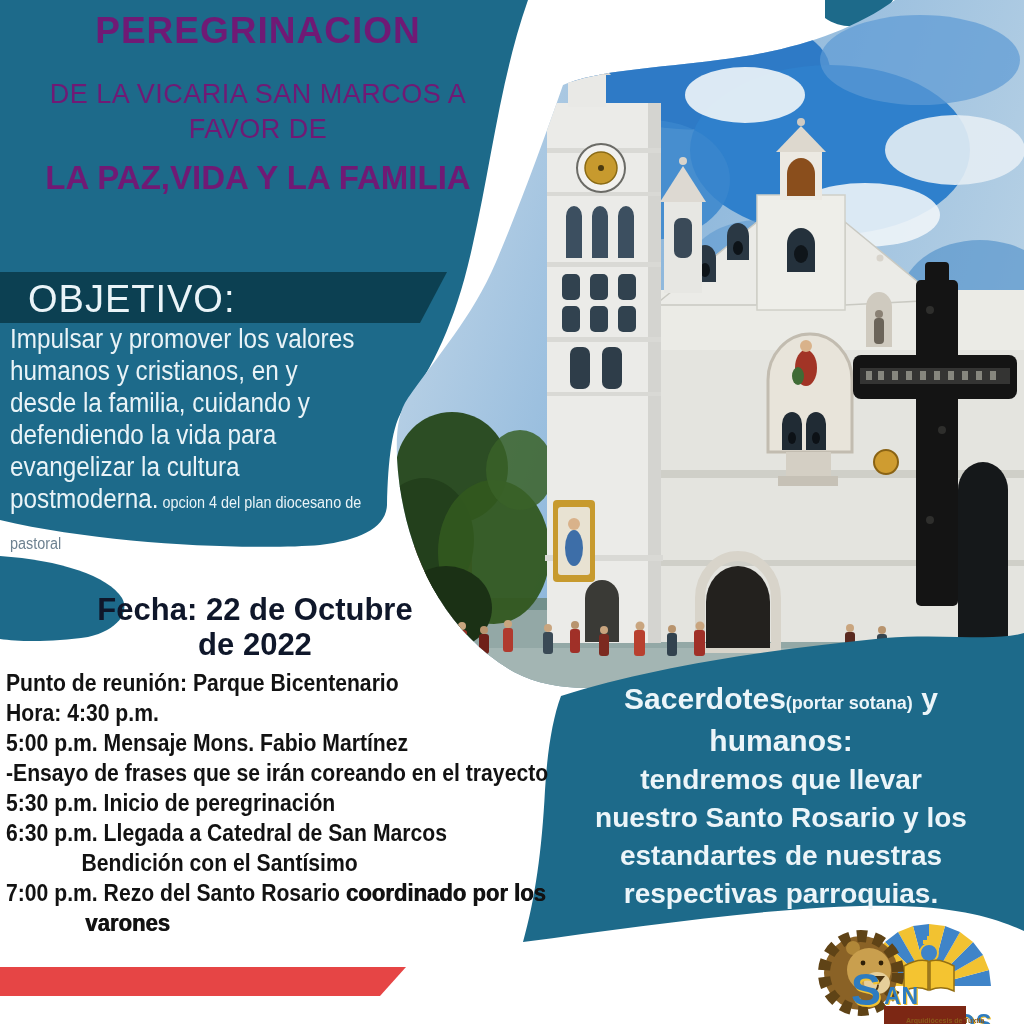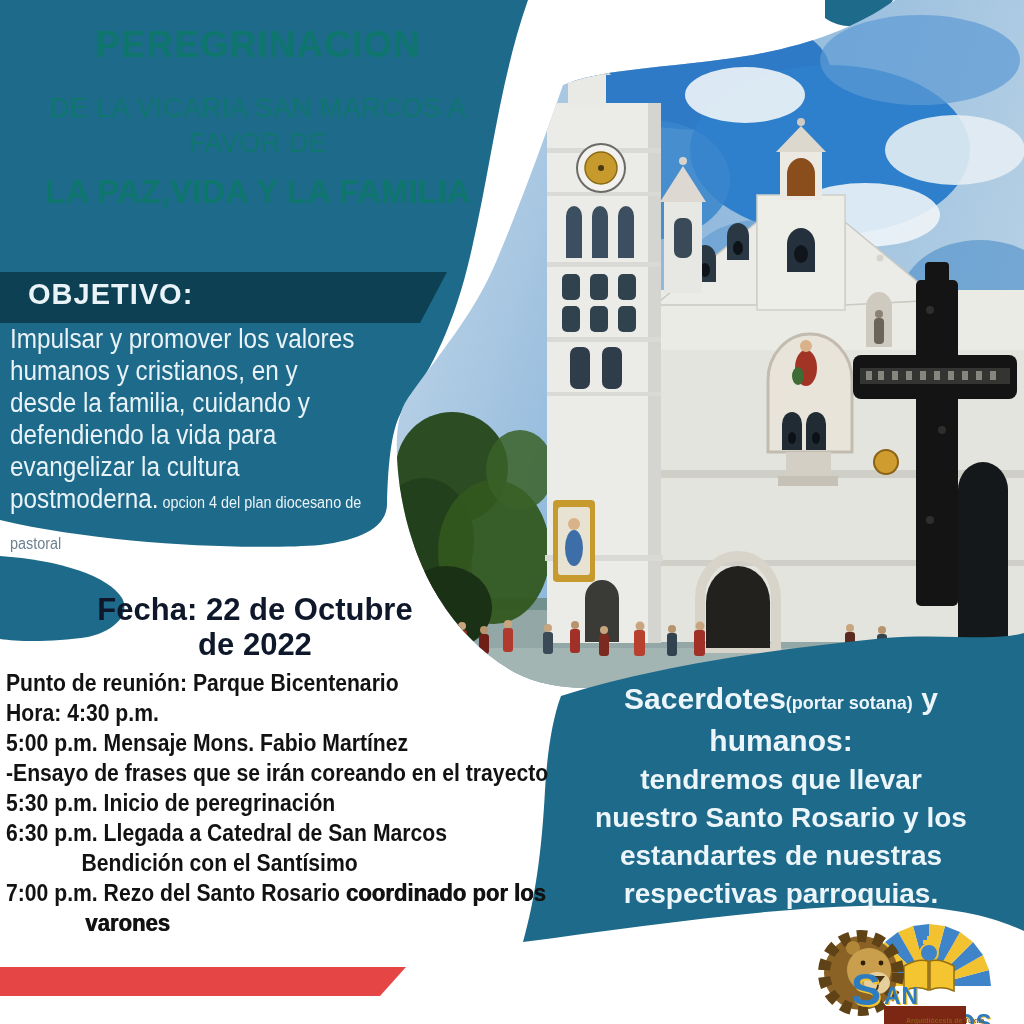--- a/index.html
+++ b/index.html
@@ -4,27 +4,27 @@
 <style>
   html,body{margin:0;padding:0;}
   body{
     width:1024px;height:1024px;position:relative;overflow:hidden;
     background:#ffffff;
     font-family:"Liberation Sans","DejaVu Sans",sans-serif;
   }
   .abs{position:absolute;}
   svg{display:block;}
   
-  .title-block{left:0;top:24px;width:516px;text-align:center;color:#0f766e;}
+  .title-block{left:0;top:10px;width:516px;text-align:center;color:#701a75;}
   .title-l1{font-size:37px;font-weight:bold;letter-spacing:1px;}
   .title-l2{font-size:27px;font-weight:normal;margin-top:27px;letter-spacing:.5px;}
   .title-l3{font-size:27px;font-weight:normal;margin-top:4px;letter-spacing:.5px;}
   .title-l4{font-size:33px;font-weight:bold;margin-top:14px;}
   
-  .obj-heading{left:28px;top:278px;font-size:29px;font-weight:bold;color:#eaf4f8;letter-spacing:1px;}
+  .obj-heading{left:28px;top:278px;font-size:38px;font-weight:normal;color:#eaf4f8;letter-spacing:1px;}
   .obj-par{left:10px;top:323px;width:430px;font-size:27px;line-height:32px;color:#e9f3f7;
            transform:scaleX(.9);transform-origin:left top;}
   .obj-note-inline{font-size:16px;}
   .obj-note-below{font-size:16px;color:#6e8291;margin-top:9px;}
   
   .fecha{left:40px;top:592px;width:430px;text-align:center;color:#0f172a;
          font-size:31px;font-weight:bold;line-height:35px;}
   .schedule{left:6px;top:668px;width:600px;color:#121212;font-size:23px;font-weight:bold;
             line-height:30px;transform:scaleX(.92);transform-origin:left top;}
   .sch{white-space:nowrap;}

